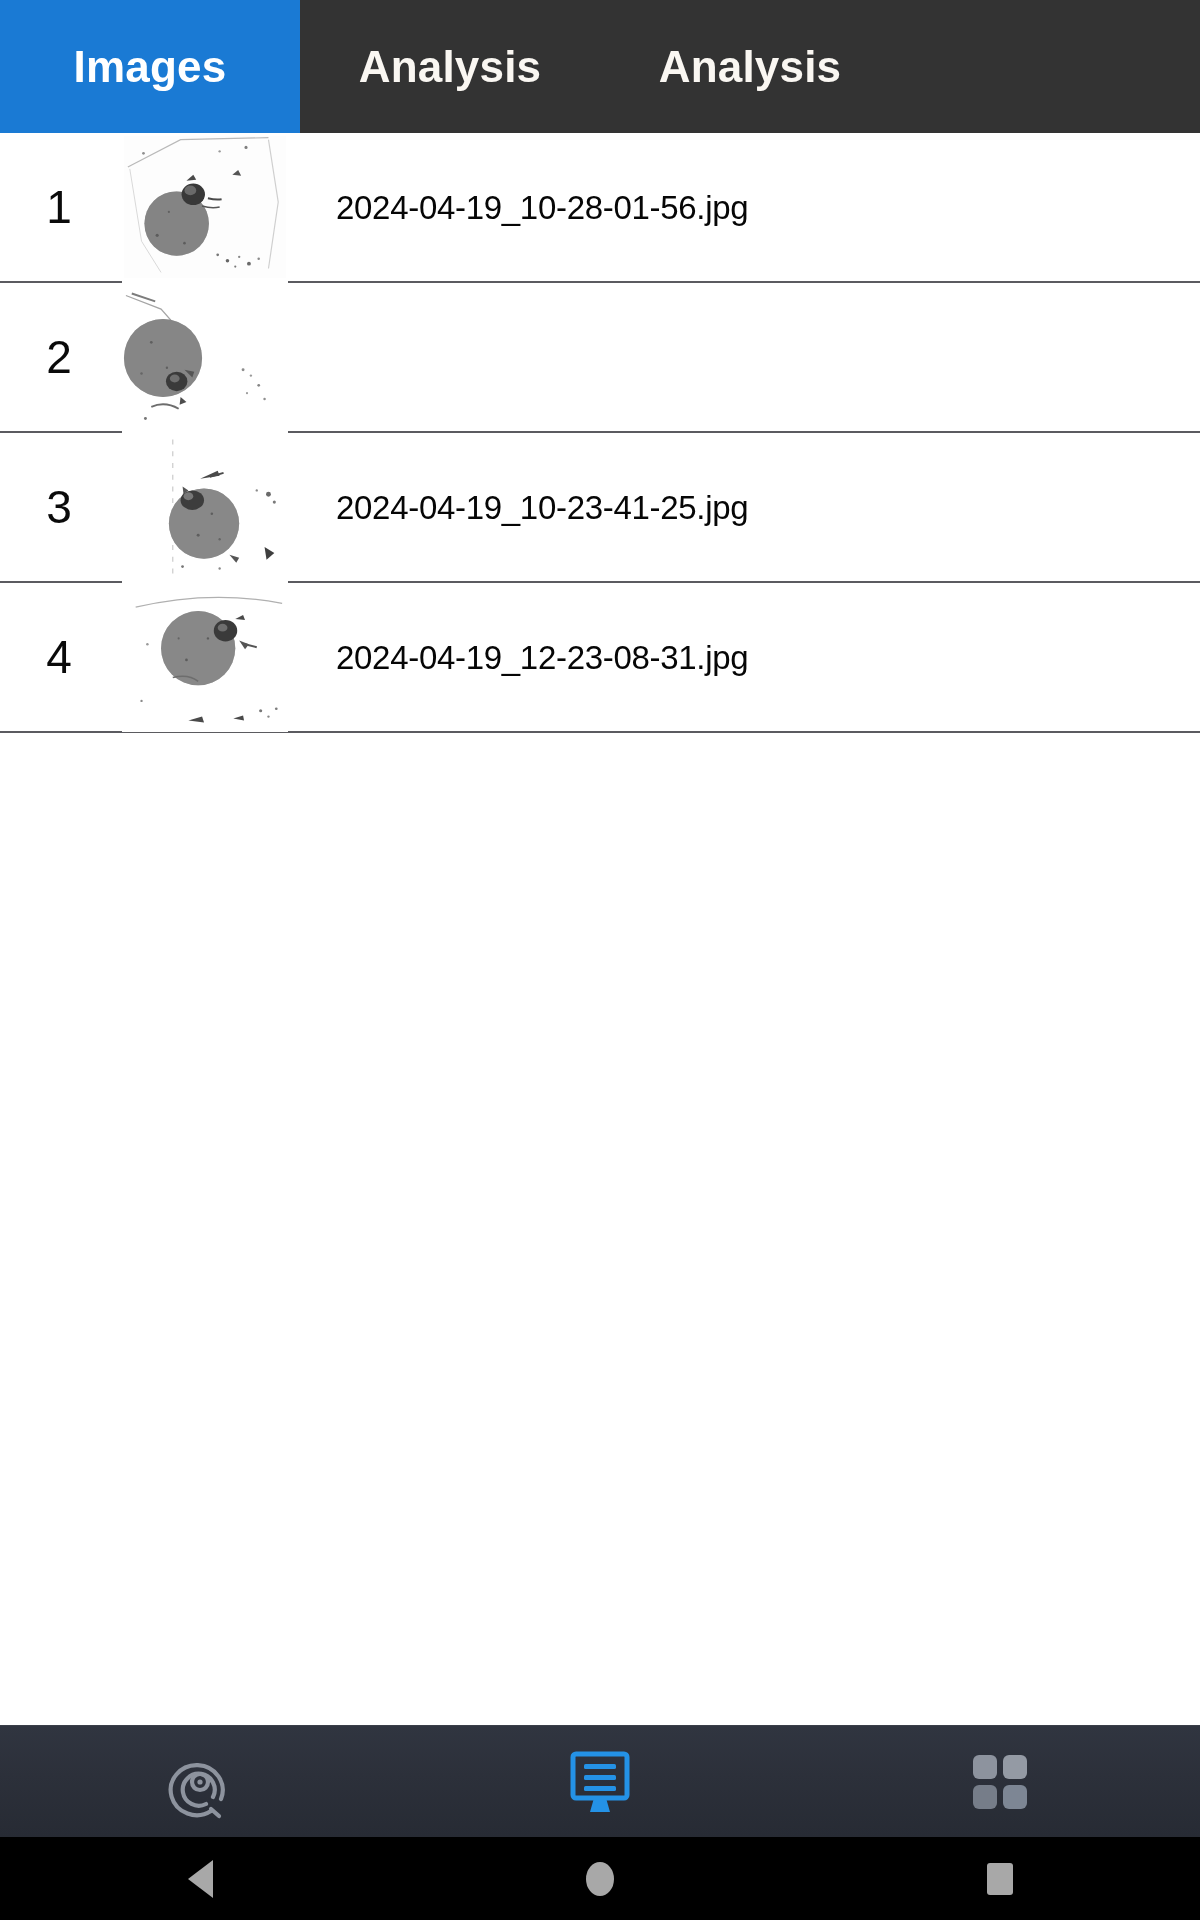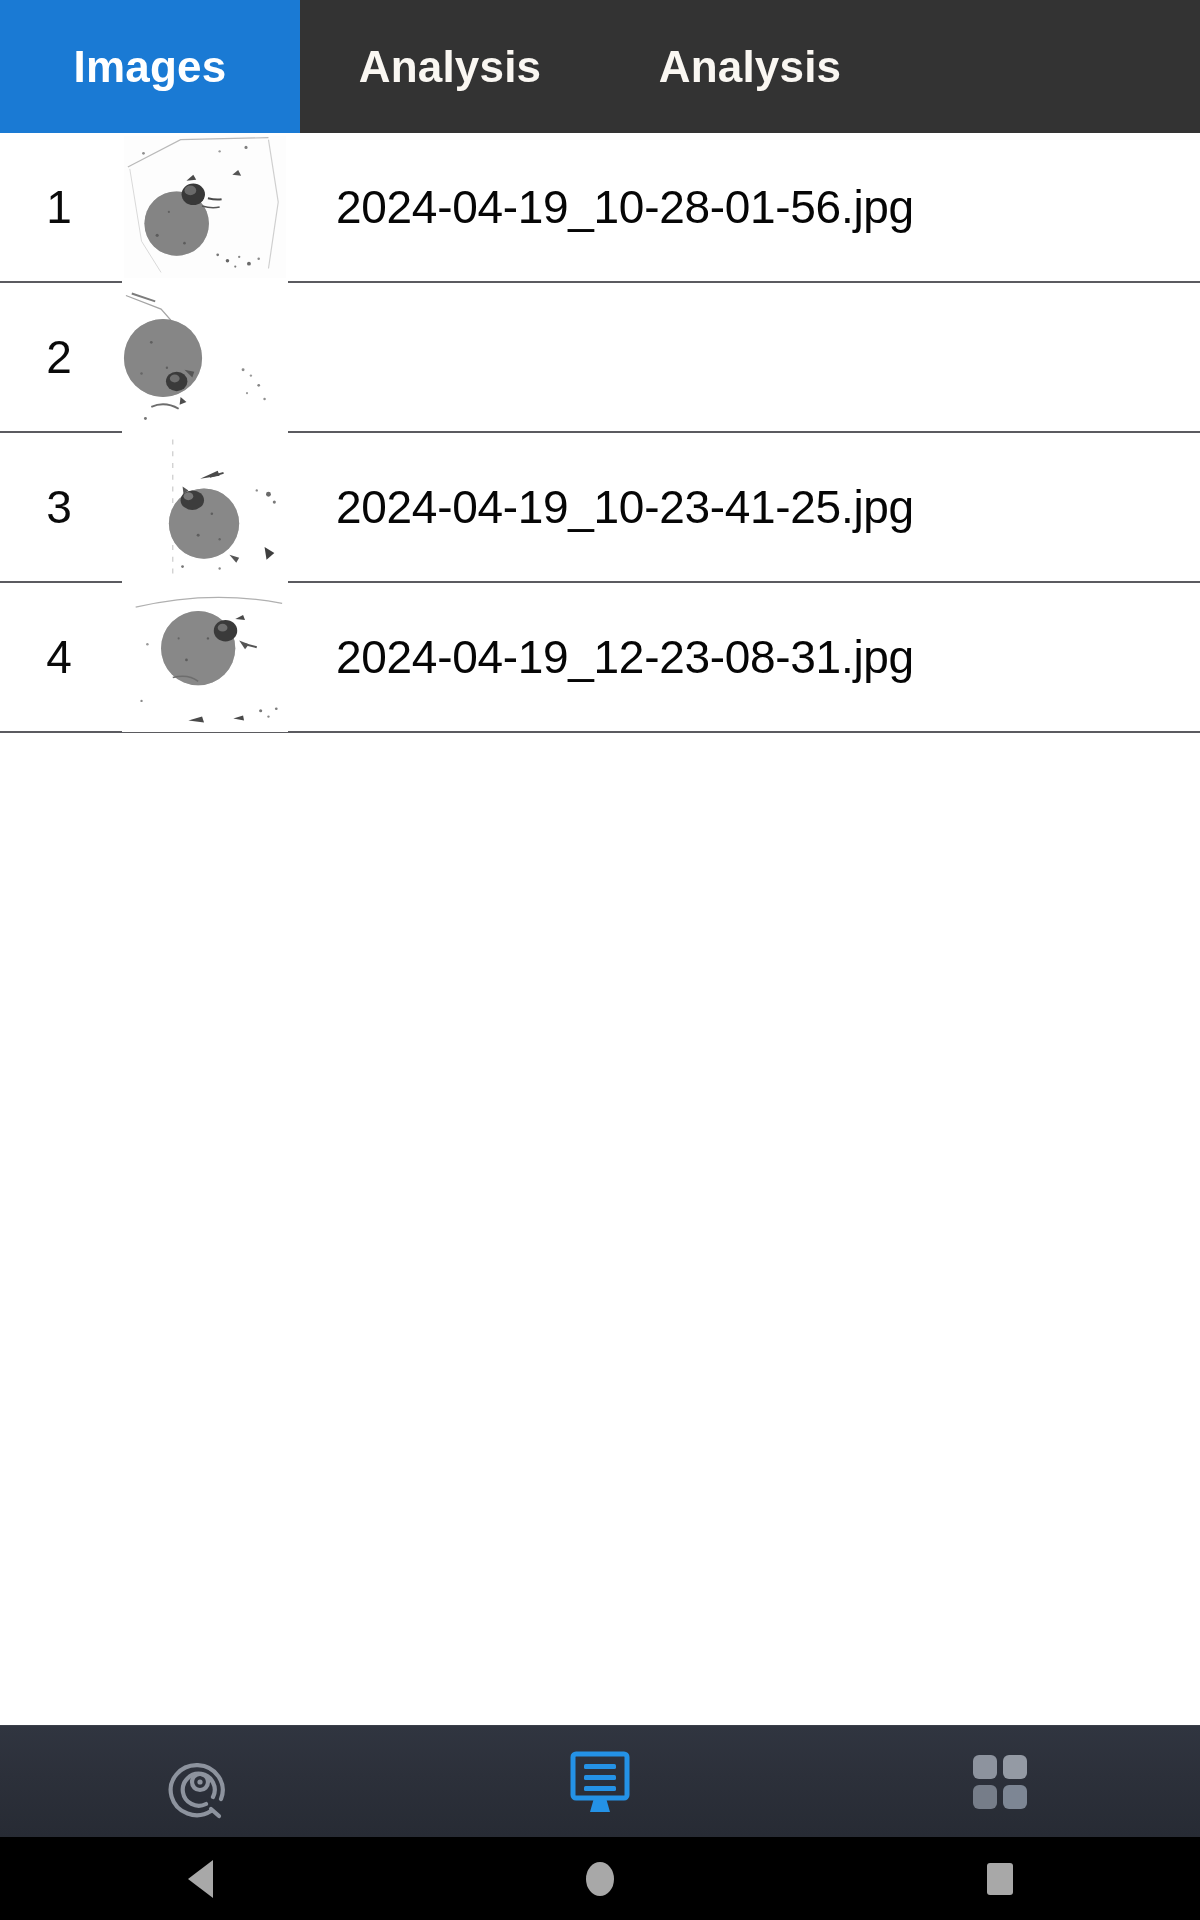--- a/index.html
+++ b/index.html
@@ -78,21 +78,21 @@
   }
   .thumb {
     width:170px;
     height:150px;
     display:block;
     background:#ffffff;
   }
   .row-name {
     flex:1 1 auto;
     padding-left:48px;
-    font-size:46px;
+    font-size:33px;
     color:#060606;
     font-weight:400;
     letter-spacing:-0.3px;
     white-space:nowrap;
     line-height:1;
   }
 
   
   .filler { background:#ffffff; flex:1 1 auto; }
 

